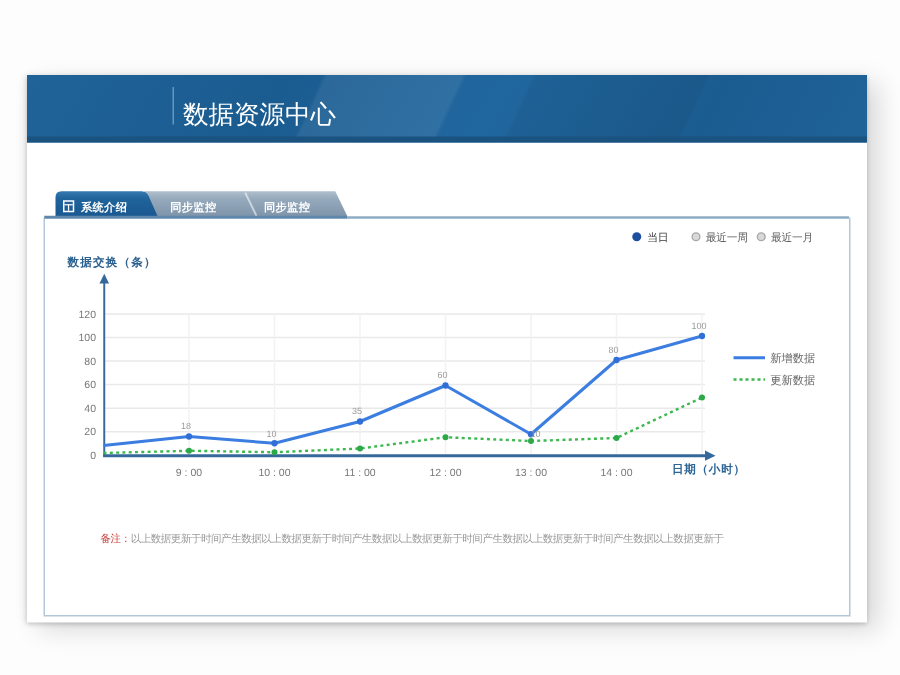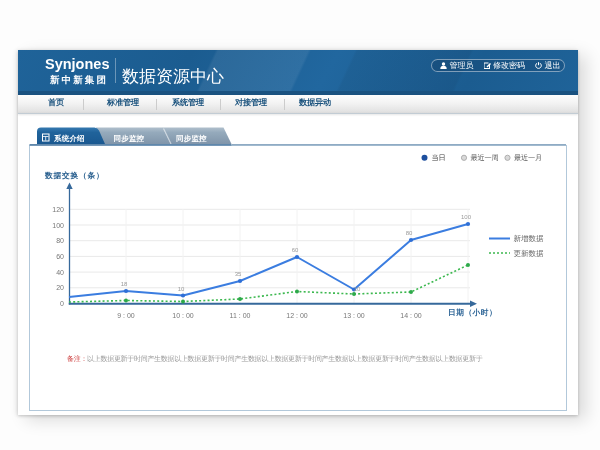--- a/index.html
+++ b/index.html
@@ -36,60 +36,22 @@
   
   .panel { position:absolute; left:11px; top:95px; width:538px; height:266px; border:1px solid #b2c8da; background:#fff; }
   .note { position:absolute; left:49px; top:304px; width:490px; font-size:7px; letter-spacing:-0.3px; color:#9a9a9a; }
   .note b { color:#cc3b3b; font-weight:normal; }
   svg.ov { position:absolute; left:0; top:0; }
 </style>
 </head>
 <body>
   <div class="card">
     <div class="hdr">
-      <div class="logo">
-        <span class="en">Synjones</span>
-        <span class="cn">新中新集团</span>
-      </div>
       <div class="hsep"></div>
       <div class="htitle">数据资源中心</div>
-      <div class="pill">
-        <span class="g1">
-          <svg class="ic" width="7" height="7" viewBox="0 0 7 7">
-            <circle cx="3.5" cy="2" r="1.7" fill="#fff"></circle>
-            <path d="M0.3,7 A3.2,3.2 0 0 1 6.7,7 Z" fill="#fff"></path>
-          </svg>
-          <span class="t">管理员</span>
-        </span>
-        <span class="g2">
-          <svg class="ic" width="7" height="7" viewBox="0 0 7 7">
-            <path d="M0.5,1.5 h4 v-1 h-5 v6.5 h6.5 v-4 h-1 v3 h-4.5 z" fill="#fff"></path>
-            <path d="M2.5,4.5 L6,1 L7,2 L3.5,5.5 Z" fill="#fff"></path>
-          </svg>
-          <span class="t">修改密码</span>
-        </span>
-        <span class="g3">
-          <svg class="ic" width="7" height="7" viewBox="0 0 7 7">
-            <path d="M3.5,0.2 v3" stroke="#fff" stroke-width="1.1" fill="none"></path>
-            <path d="M2,1.2 a2.8,2.8 0 1 0 3,0" stroke="#fff" stroke-width="1" fill="none"></path>
-          </svg>
-          <span class="t">退出</span>
-        </span>
-      </div>
-    </div>
-    <div class="nav">
-      <b style="left:38px;">首页</b>
-      <b style="left:105px;">标准管理</b>
-      <b style="left:170px;">系统管理</b>
-      <b style="left:233px;">对接管理</b>
-      <b style="left:297px;">数据异动</b>
-      <i style="left:65px;"></i>
-      <i style="left:138px;"></i>
-      <i style="left:202px;"></i>
-      <i style="left:266px;"></i>
     </div>
     <div class="panel"></div>
     <div class="note"><b>备注：</b>以上数据更新于时间产生数据以上数据更新于时间产生数据以上数据更新于时间产生数据以上数据更新于时间产生数据以上数据更新于</div>
   </div>
 
   <svg class="ov" width="600" height="450" viewBox="0 0 600 450">
     <defs>
       <linearGradient id="gtab" x1="0" y1="0" x2="0" y2="1">
         <stop offset="0" stop-color="#b0bfcc"></stop>
         <stop offset="0.3" stop-color="#95aabc"></stop>

